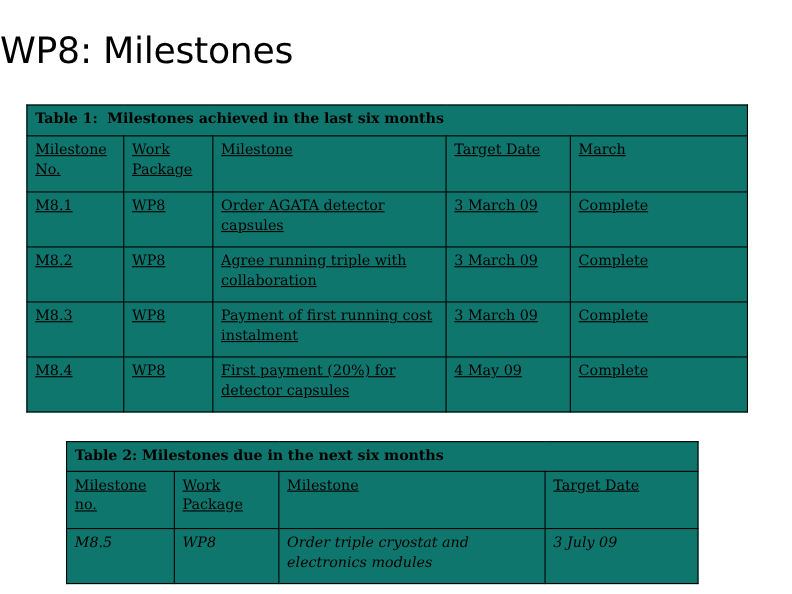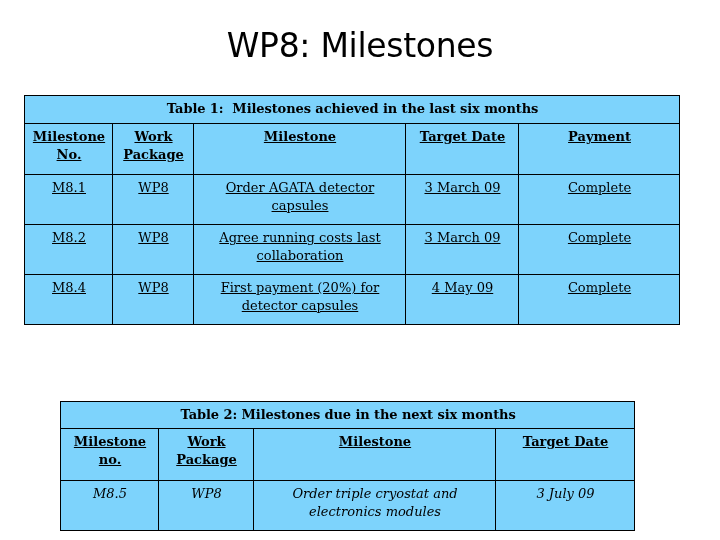--- a/index.html
+++ b/index.html
@@ -16,57 +16,55 @@
     color: #000000;
     -webkit-font-smoothing: none;
   }
 
   
   #slide-title {
     position: absolute;
     left: 0;
     top: 26px;
     width: 720px;
-    text-align: center;
     font-family: "DejaVu Sans", sans-serif;
     font-weight: 400;
     font-size: 33px;
     line-height: 40px;
     letter-spacing: -0.3px;
     color: #000000;
     white-space: pre;
   }
 
   
   .doc-table {
     position: absolute;
     border-collapse: collapse;
     table-layout: fixed;
-    background: #7dd3fc;
-    text-align: center;
+    background: #0f766e;
   }
   .doc-table td {
     border: 1px solid #000000;
     vertical-align: top;
     padding: 4px 6px 4px 7px;
     font-family: "DejaVu Serif", serif;
     font-size: 13px;
     line-height: 18px;
     color: #000000;
   }
   .caption-cell {
     font-weight: bold;
     font-size: 13.5px;
     letter-spacing: -0.1px;
     white-space: pre;
     padding-top: 5px;
     padding-bottom: 5px;
   }
   .head-cell {
-    font-weight: bold;
+    font-weight: normal;
   }
   .head-cell .hl {
     text-decoration: underline;
     text-underline-offset: 1px;
   }
   .body-cell {
     font-weight: normal;
   }
 
   
@@ -115,35 +113,42 @@
         <span class="hl">Work</span><br>
         <span class="hl">Package</span>
       </td>
       <td class="head-cell">
         <span class="hl">Milestone</span>
       </td>
       <td class="head-cell">
         <span class="hl">Target Date</span>
       </td>
       <td class="head-cell">
-        <span class="hl">Payment</span>
+        <span class="hl">March</span>
       </td>
     </tr>
 
     <tr class="r-body">
       <td class="body-cell">M8.1</td>
       <td class="body-cell">WP8</td>
       <td class="body-cell">Order AGATA detector capsules</td>
       <td class="body-cell">3 March 09</td>
       <td class="body-cell">Complete</td>
     </tr>
     <tr class="r-body">
       <td class="body-cell">M8.2</td>
       <td class="body-cell">WP8</td>
-      <td class="body-cell">Agree running costs last collaboration</td>
+      <td class="body-cell">Agree running triple with collaboration</td>
+      <td class="body-cell">3 March 09</td>
+      <td class="body-cell">Complete</td>
+    </tr>
+    <tr class="r-body">
+      <td class="body-cell">M8.3</td>
+      <td class="body-cell">WP8</td>
+      <td class="body-cell">Payment of first running cost instalment</td>
       <td class="body-cell">3 March 09</td>
       <td class="body-cell">Complete</td>
     </tr>
     <tr class="r-body">
       <td class="body-cell">M8.4</td>
       <td class="body-cell">WP8</td>
       <td class="body-cell">First payment (20%) for detector capsules</td>
       <td class="body-cell">4 May 09</td>
       <td class="body-cell">Complete</td>
     </tr>

